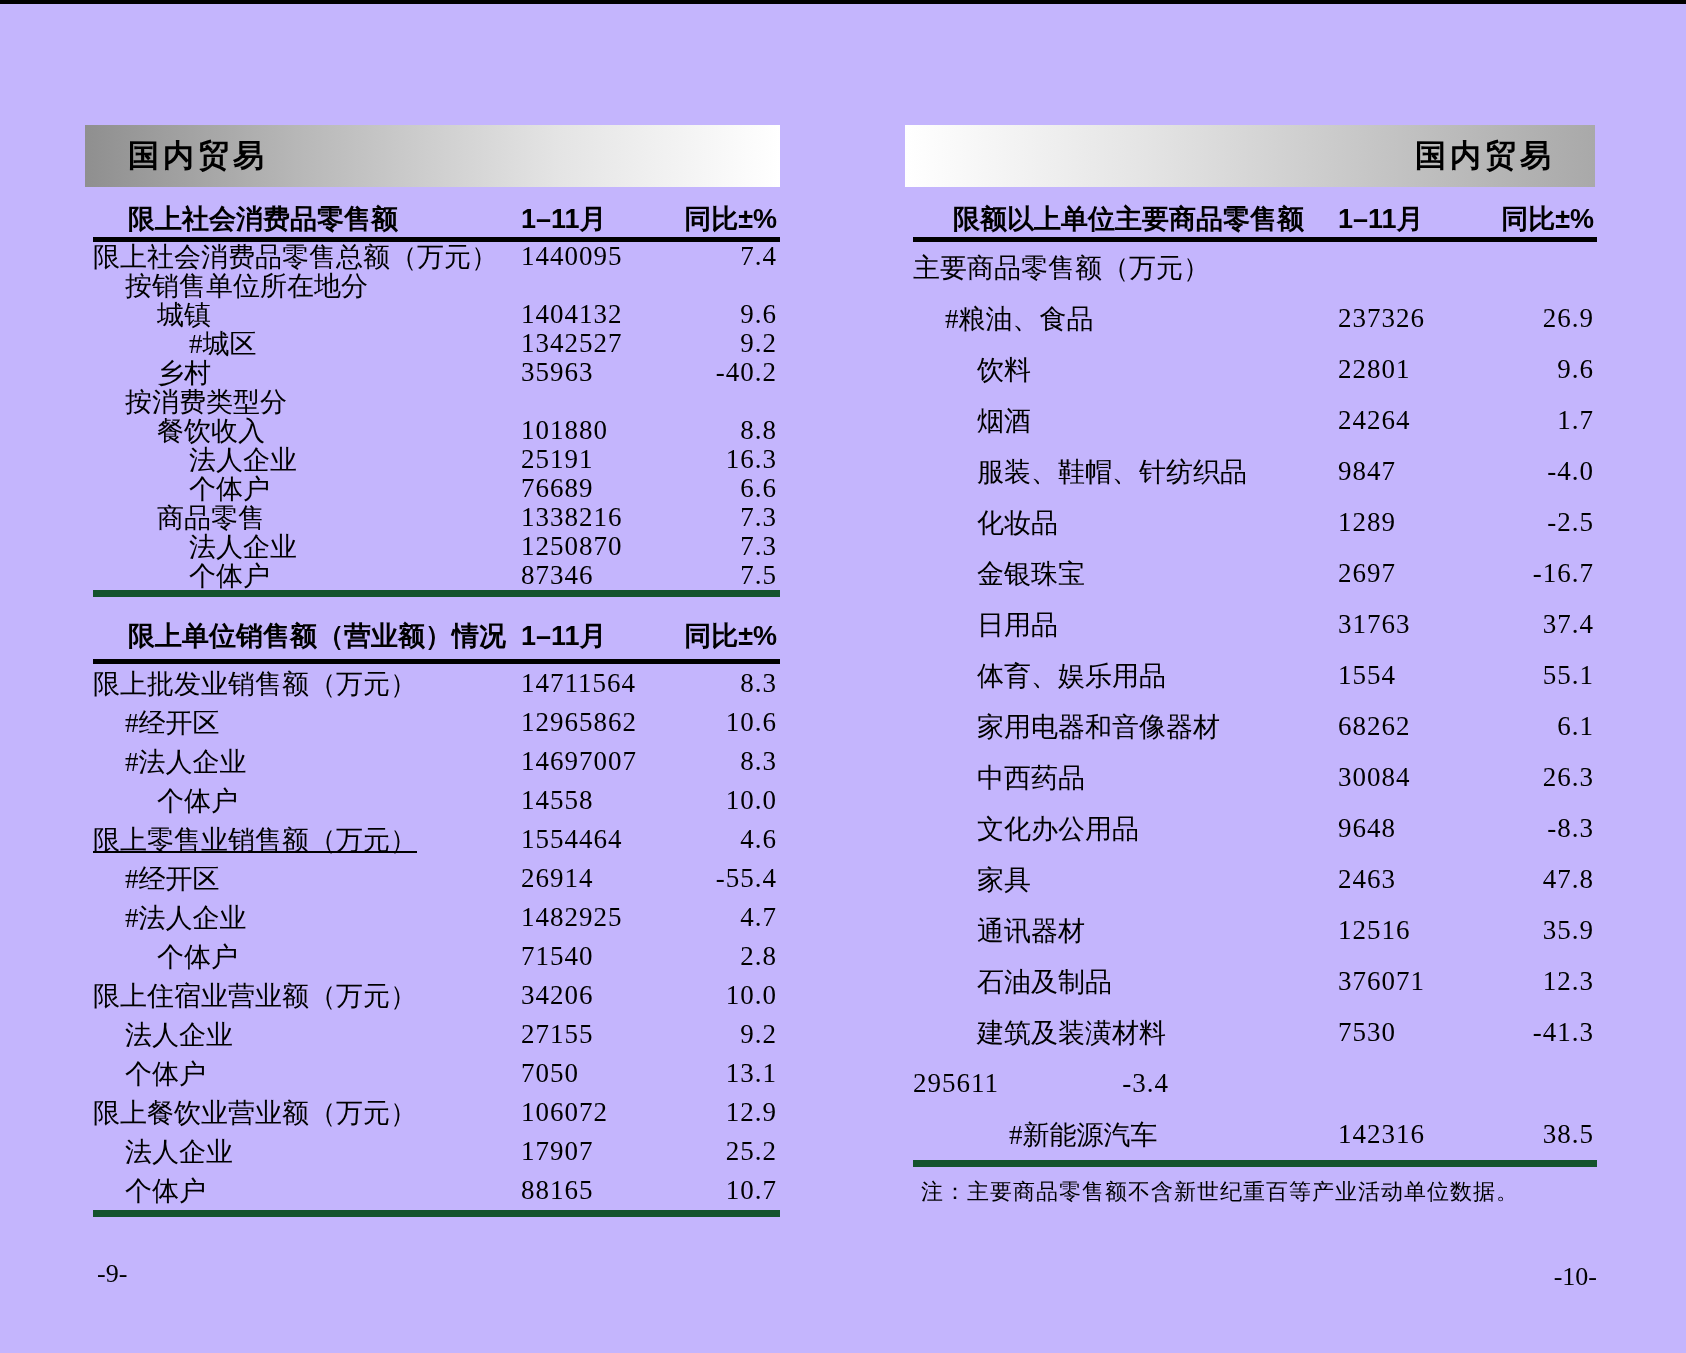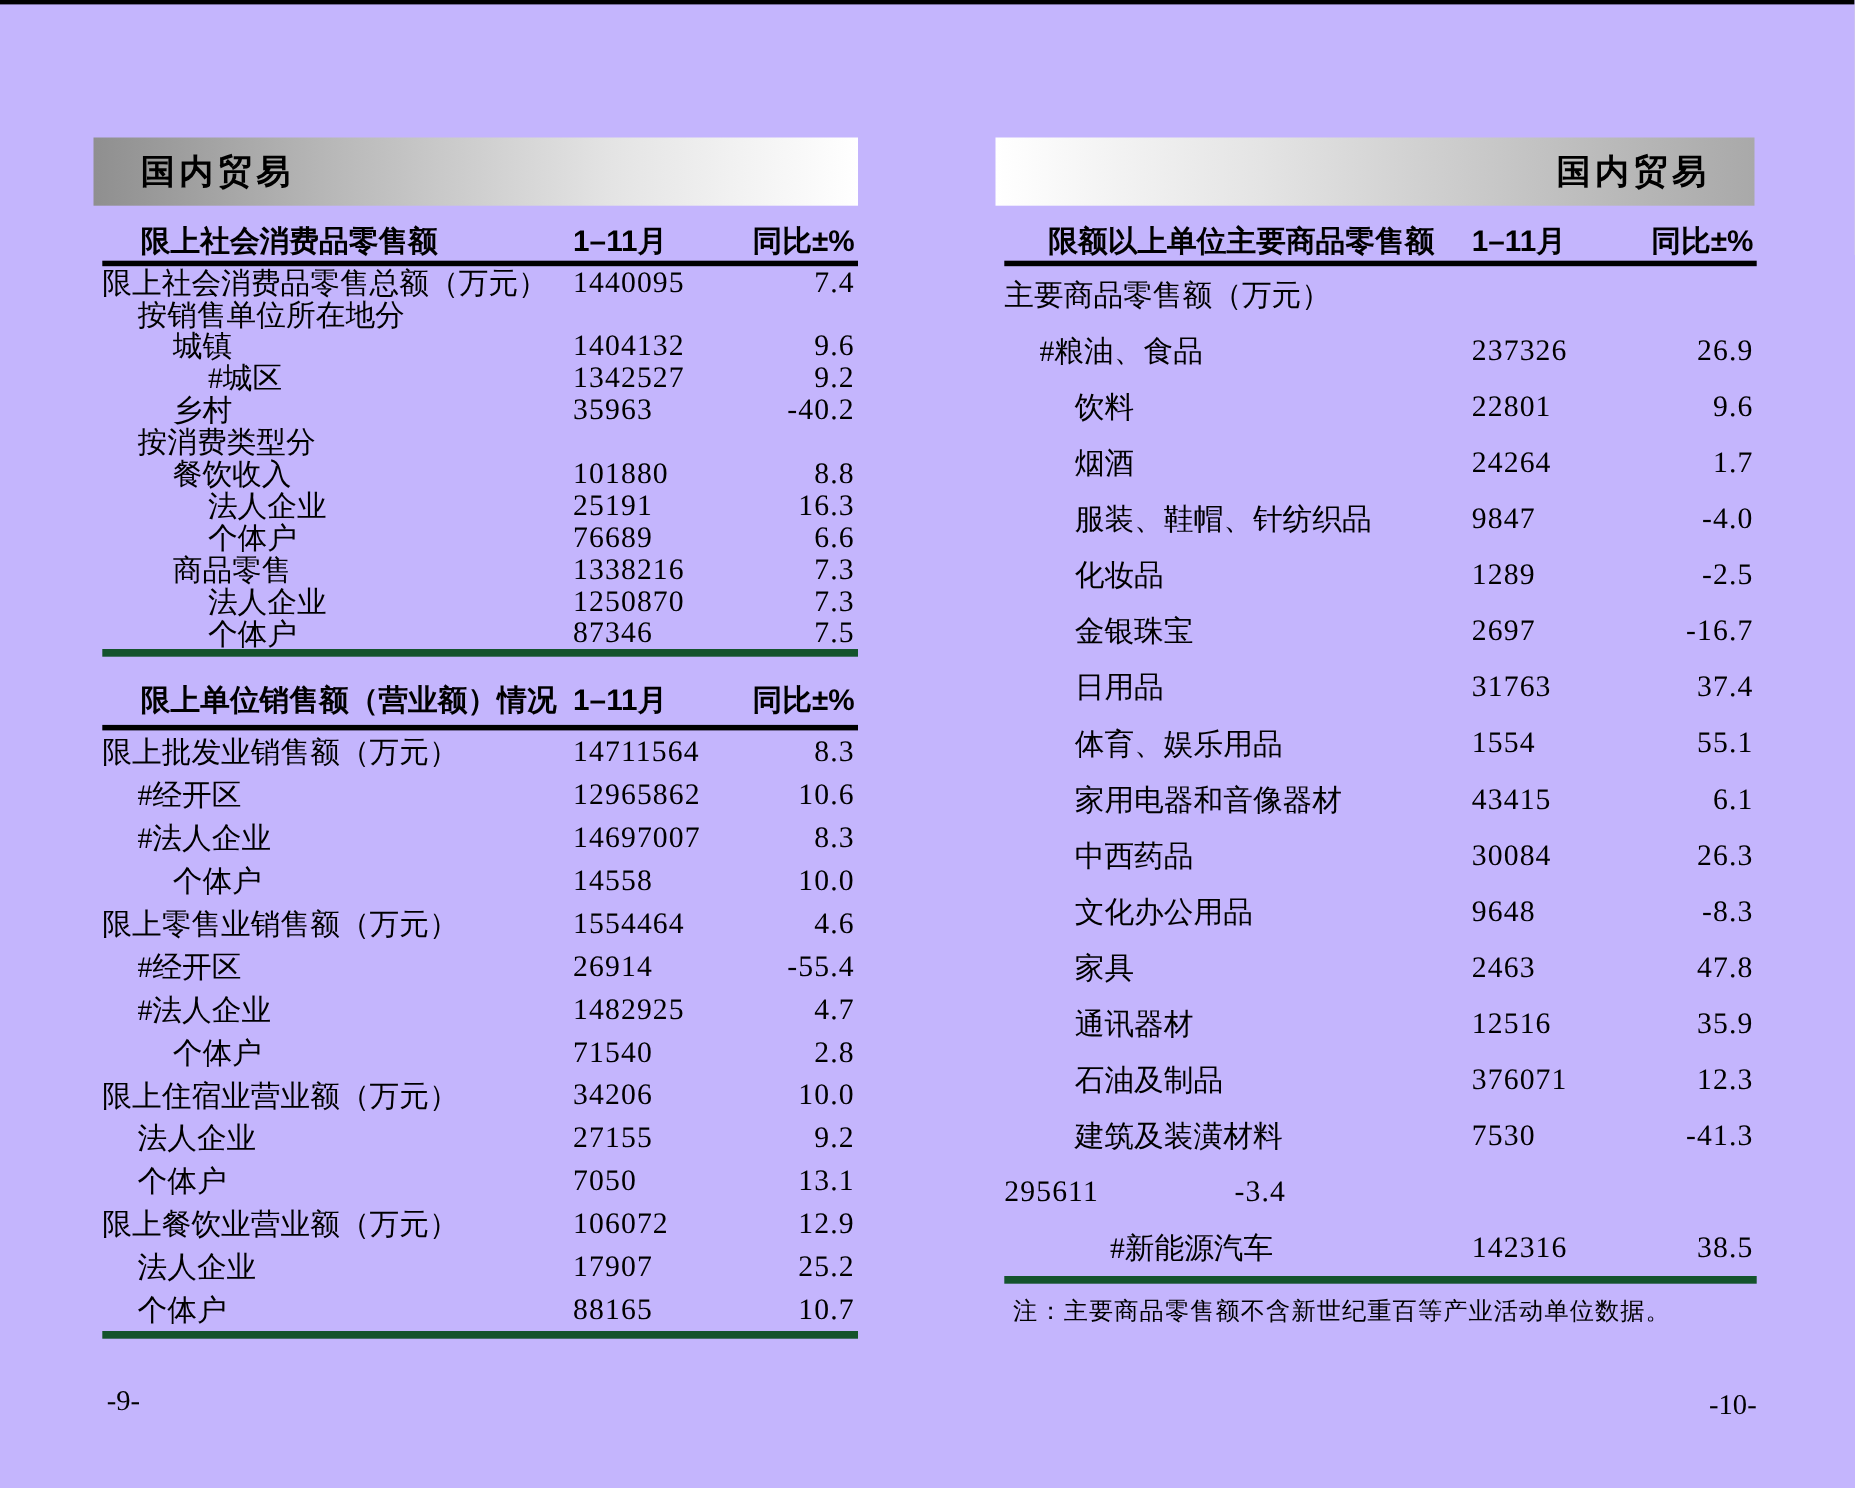--- a/index.html
+++ b/index.html
@@ -169,21 +169,21 @@
             <div class="row-label" style="padding-left: 32px;">#法人企业</div>
             <div class="col-val">14697007</div>
             <div class="col-pct">8.3</div>
           </div>
             <div class="row" style="">
             <div class="row-label" style="padding-left: 64px;">个体户</div>
             <div class="col-val">14558</div>
             <div class="col-pct">10.0</div>
           </div>
             <div class="row" style="">
-            <div class="row-label" style="padding-left: 0px;">限上零售业销售额（万元）</div>
+            <div class="row-label" style="padding-left: 0px; text-decoration: underline;">限上零售业销售额（万元）</div>
             <div class="col-val">1554464</div>
             <div class="col-pct">4.6</div>
           </div>
             <div class="row" style="">
             <div class="row-label" style="padding-left: 32px;">#经开区</div>
             <div class="col-val">26914</div>
             <div class="col-pct">-55.4</div>
           </div>
             <div class="row" style="">
             <div class="row-label" style="padding-left: 32px;">#法人企业</div>
@@ -288,21 +288,21 @@
             <div class="col-val">31763</div>
             <div class="col-pct">37.4</div>
           </div>
             <div class="row" style="">
             <div class="row-label" style="padding-left: 64px;">体育、娱乐用品</div>
             <div class="col-val">1554</div>
             <div class="col-pct">55.1</div>
           </div>
             <div class="row" style="">
             <div class="row-label" style="padding-left: 64px;">家用电器和音像器材</div>
-            <div class="col-val">43415</div>
+            <div class="col-val">68262</div>
             <div class="col-pct">6.1</div>
           </div>
             <div class="row" style="">
             <div class="row-label" style="padding-left: 64px;">中西药品</div>
             <div class="col-val">30084</div>
             <div class="col-pct">26.3</div>
           </div>
             <div class="row" style="">
             <div class="row-label" style="padding-left: 64px;">文化办公用品</div>
             <div class="col-val">9648</div>

